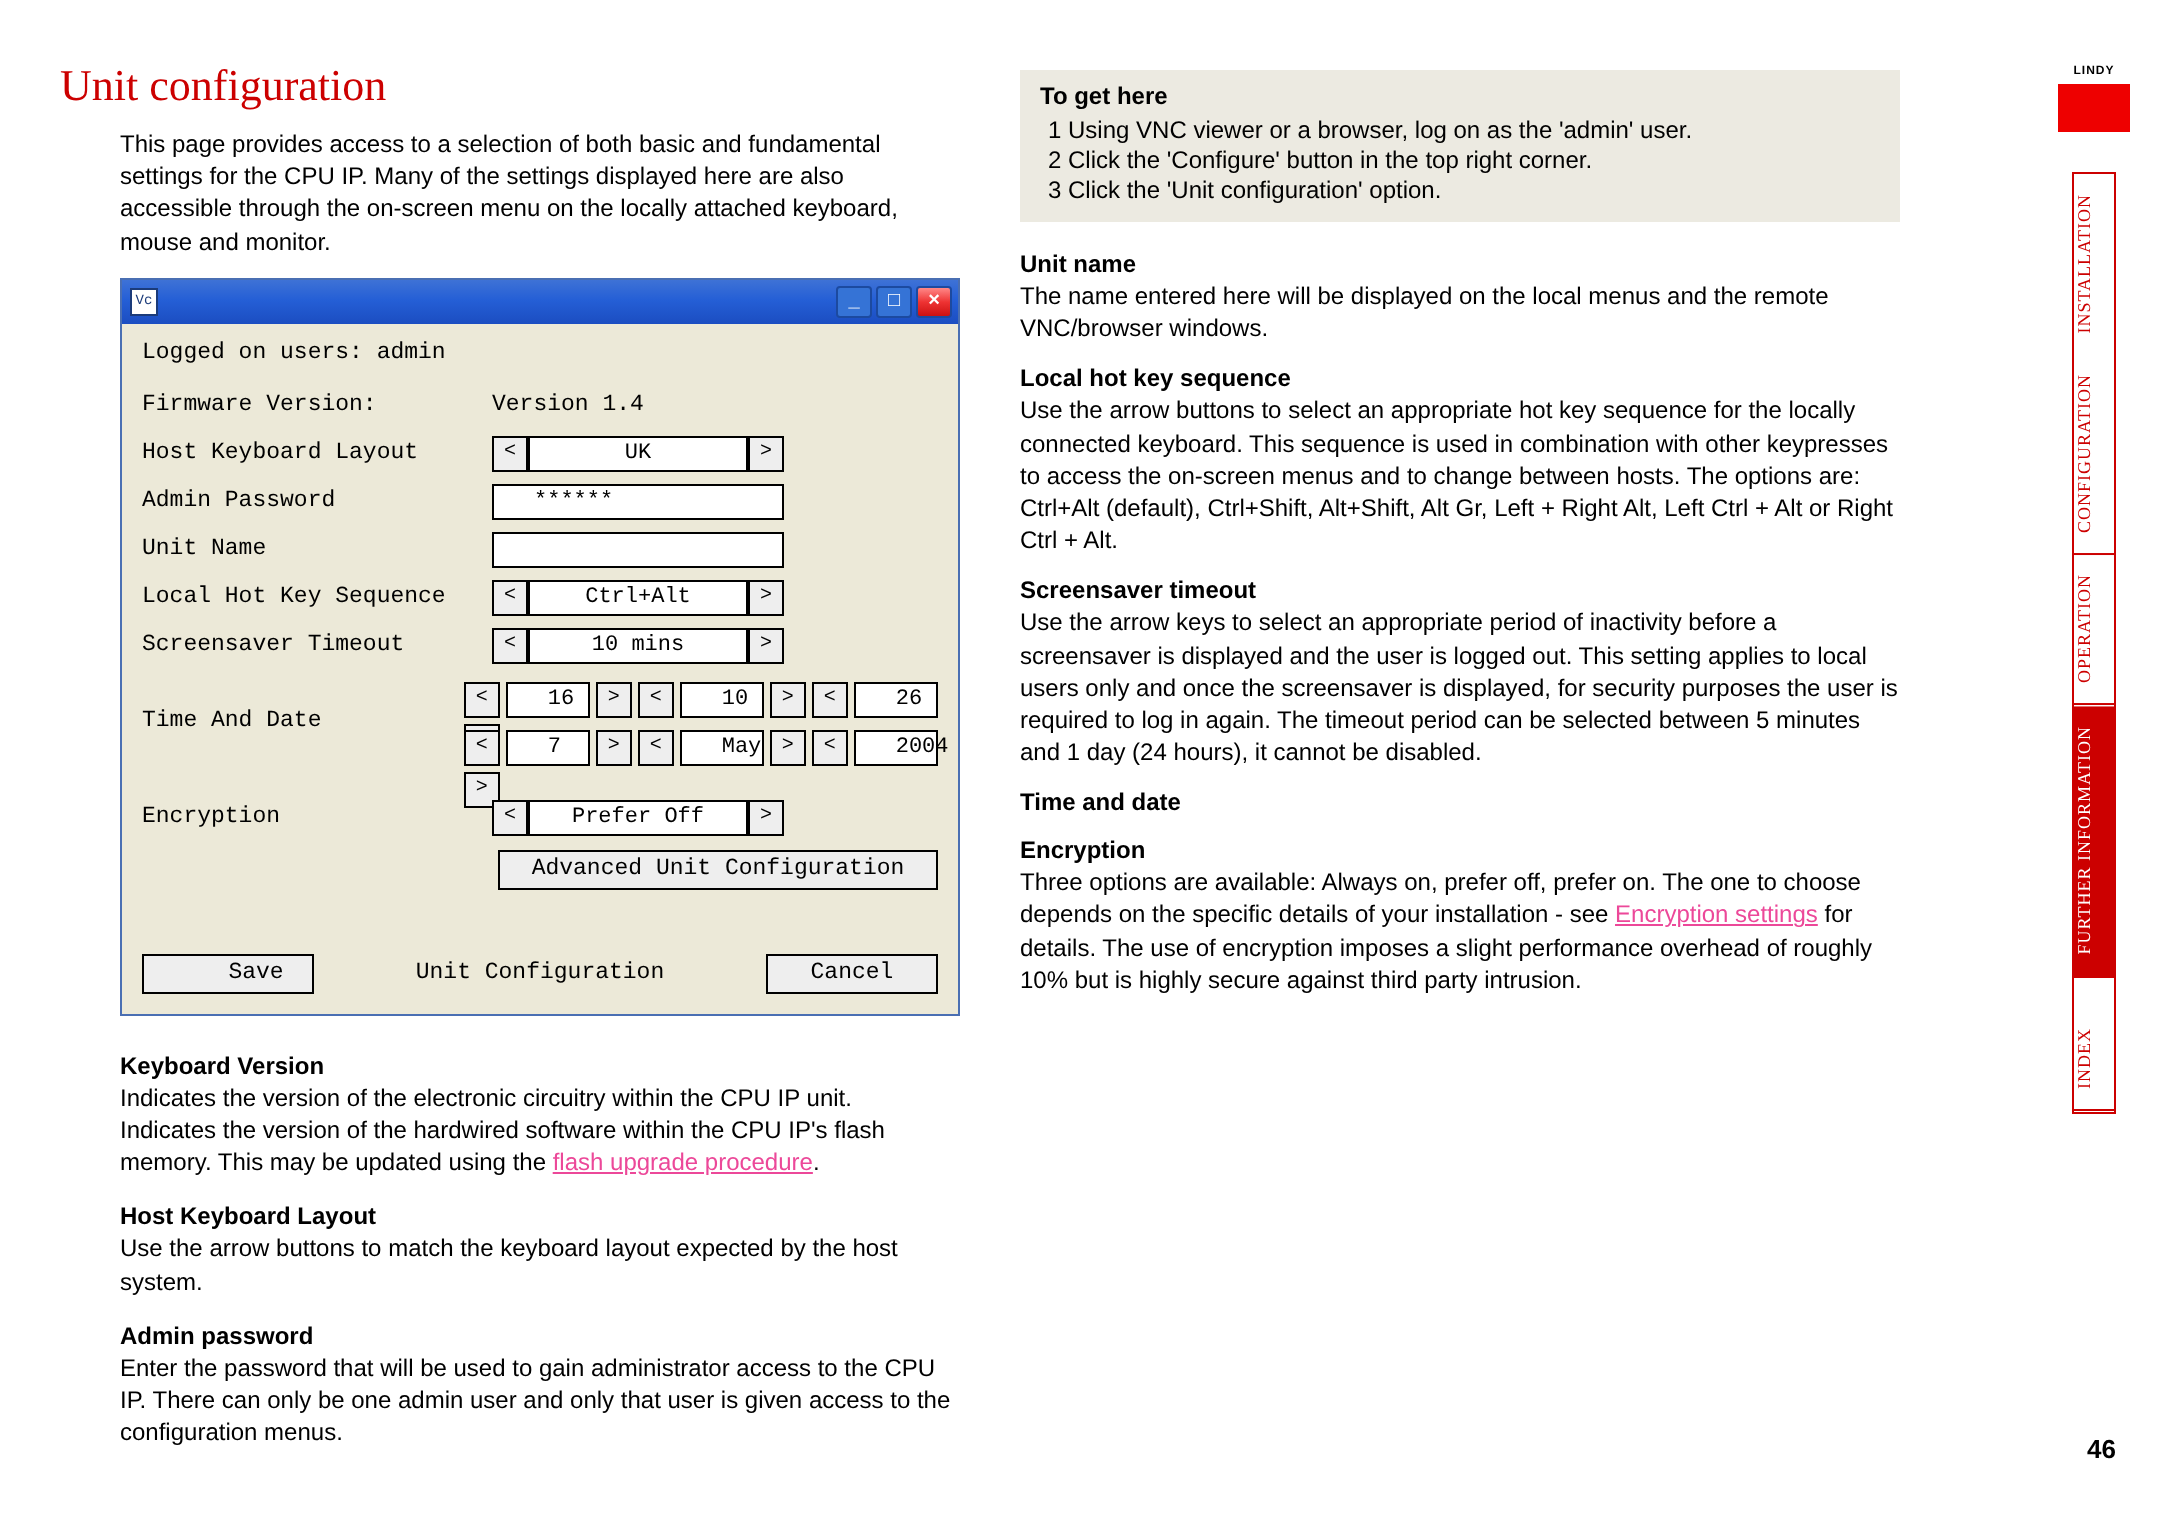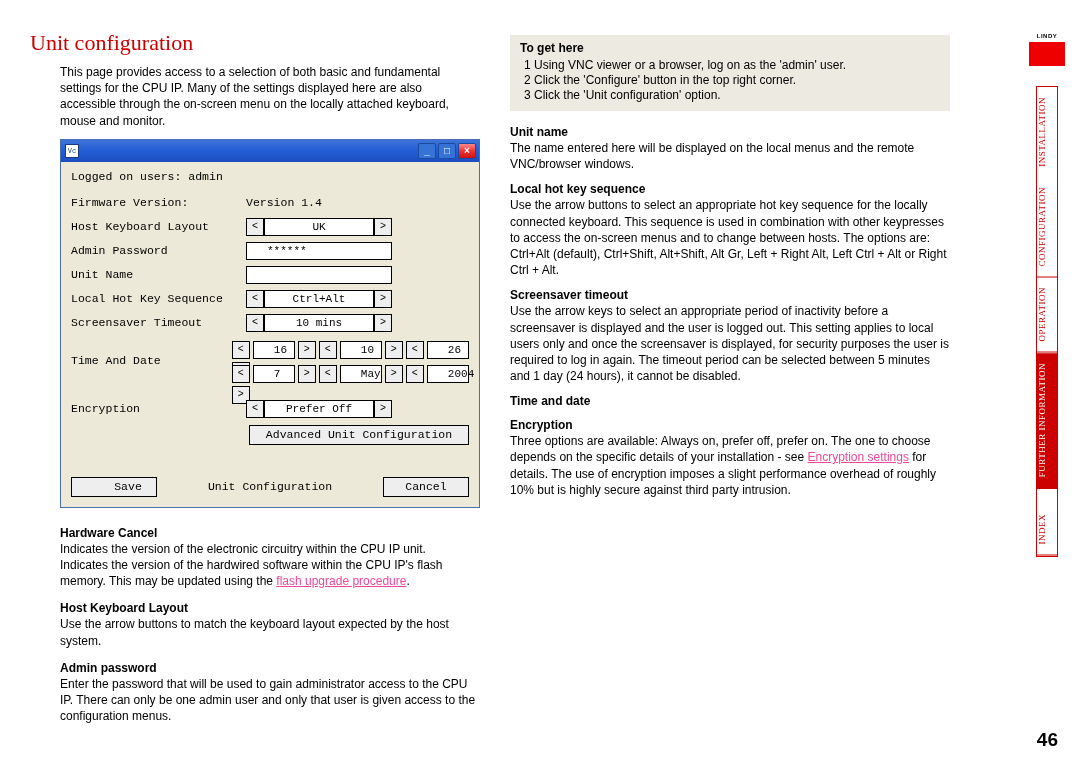--- a/index.html
+++ b/index.html
@@ -222,22 +222,22 @@
     background:#c00;
     color:#fff;
   }
   .nav-gap {
     height: 16px;
     border-top:1px solid #c00;
   }
   .pagenum {
     position:absolute;
     right: 22px;
-    bottom: 12px;
-    font-size: 19px;
+    bottom: 31px;
+    font-size: 13px;
     font-weight: bold;
     text-align: right;
   }
   .dateline { display:flex; gap:3px; flex-wrap:wrap; }
 </style>
 </head>
 <body>
 
 <div class="page">
   <div class="col-left">
@@ -326,21 +326,21 @@
 
         <div class="bottom-btns">
           <span class="btn btn-save">Save</span>
           <span class="center-title">Unit Configuration</span>
           <span class="btn btn-cancel">Cancel</span>
         </div>
       </div>
     </div>
 
     <div class="desc">
-      <h4>Hardware Cancel</h4>
+      <h4>Keyboard Version</h4>
       <p>Indicates the version of the electronic circuitry within the CPU IP unit.</p>
       <p><span>Indicates the version of the hardwired software within the CPU IP's flash memory. This may be updated using the </span><span class="redlink">flash upgrade procedure</span><span>.</span></p>
       <h4>Host Keyboard Layout</h4>
       <p>Use the arrow buttons to match the keyboard layout expected by the host system.</p>
       <h4>Admin password</h4>
       <p>Enter the password that will be used to gain administrator access to the CPU IP. There can only be one admin user and only that user is given access to the configuration menus.</p>
     </div>
   </div>
 
   <div class="col-right">

